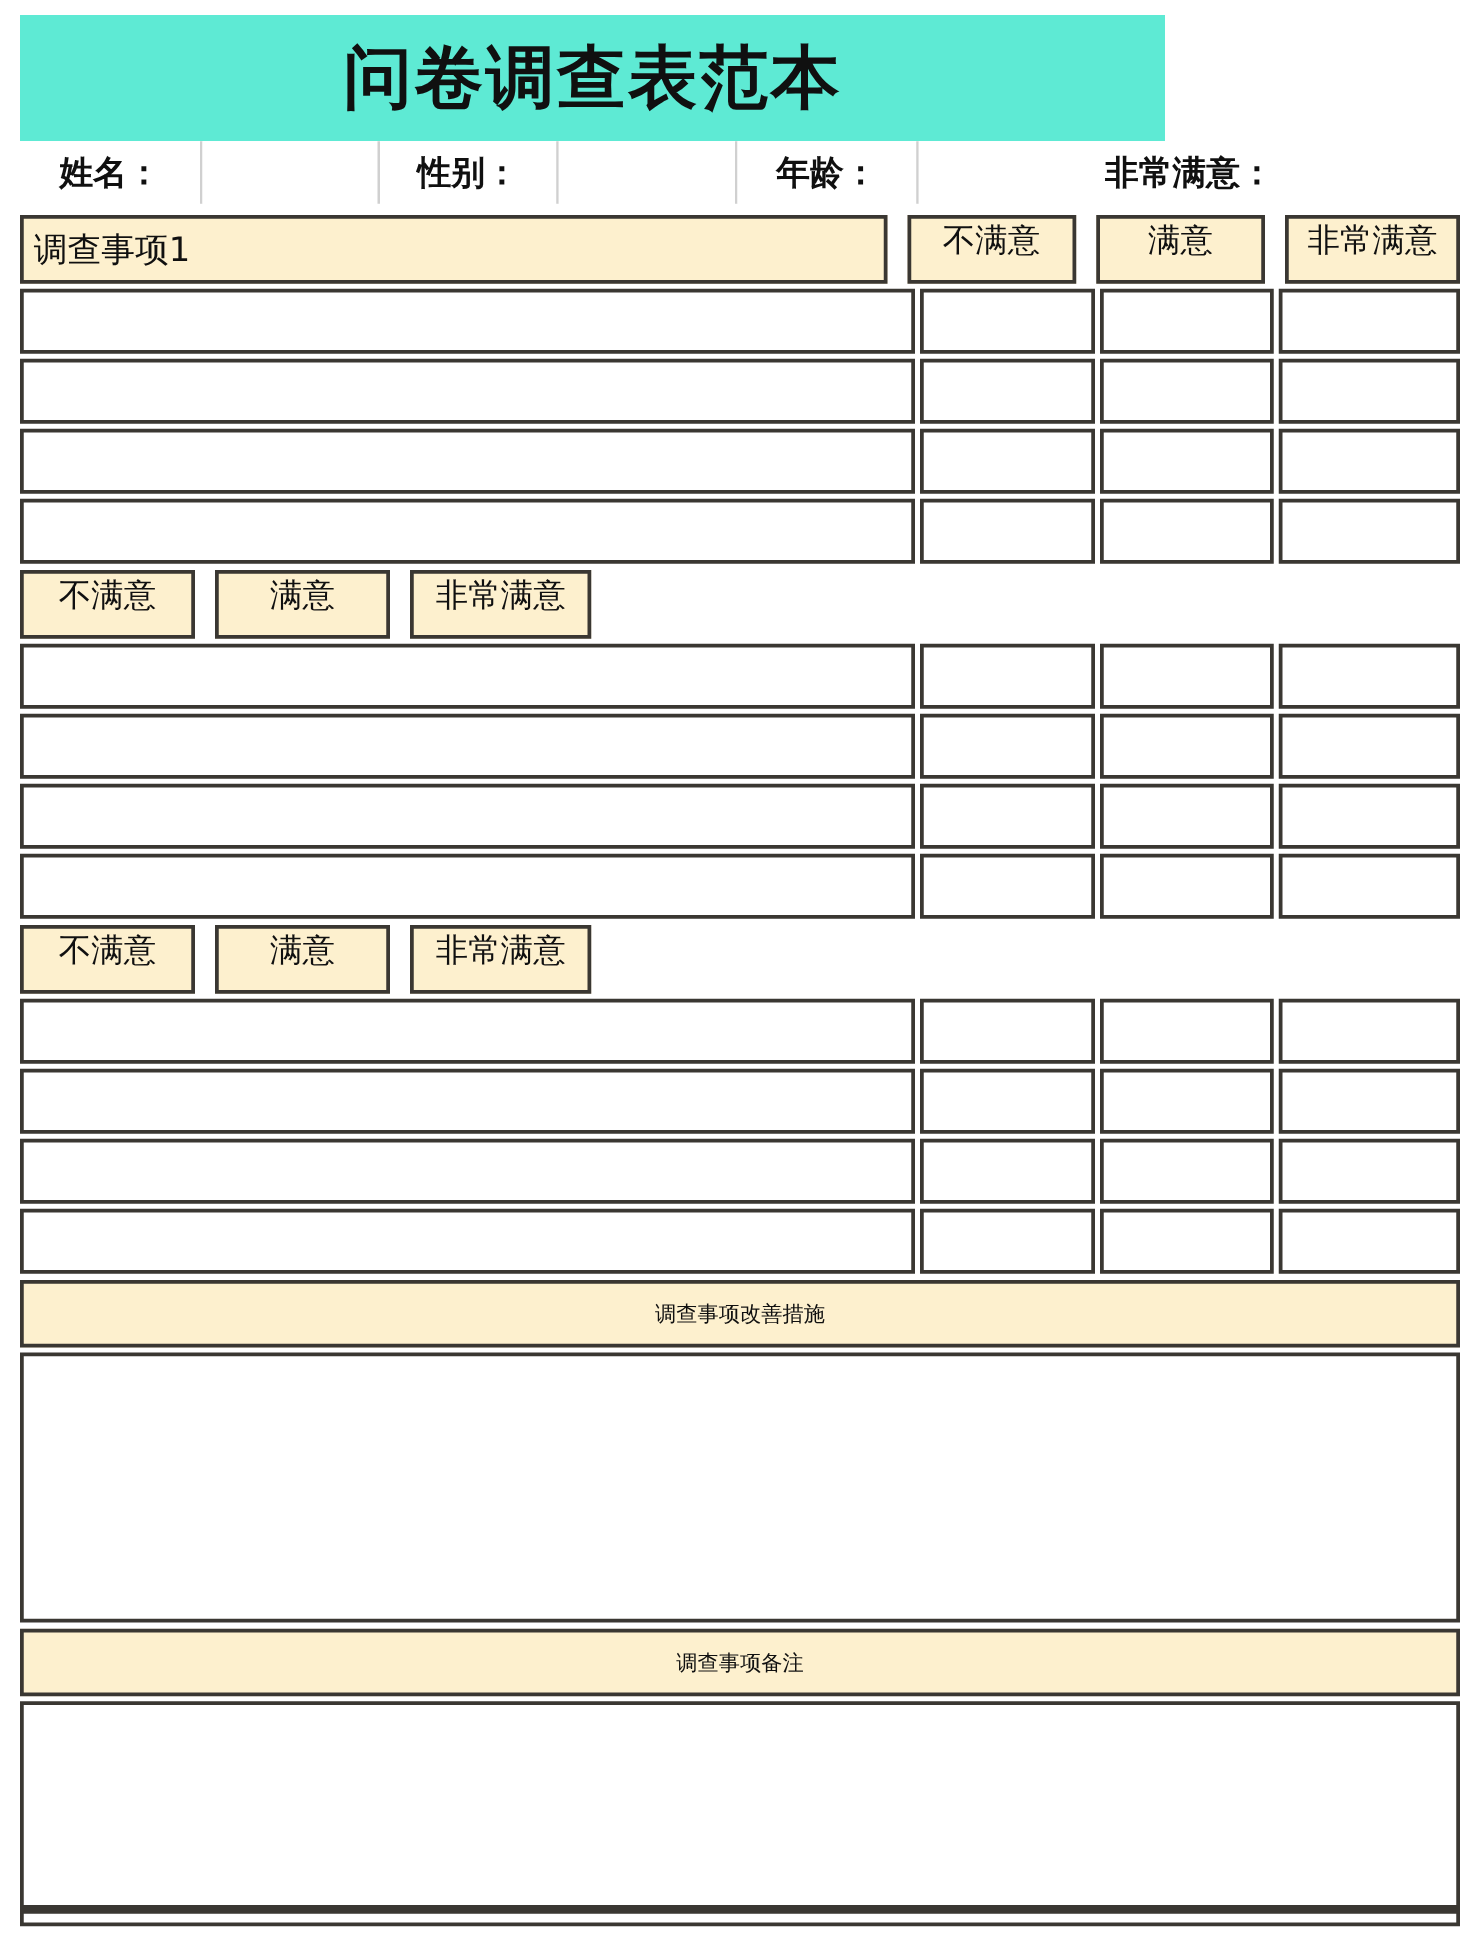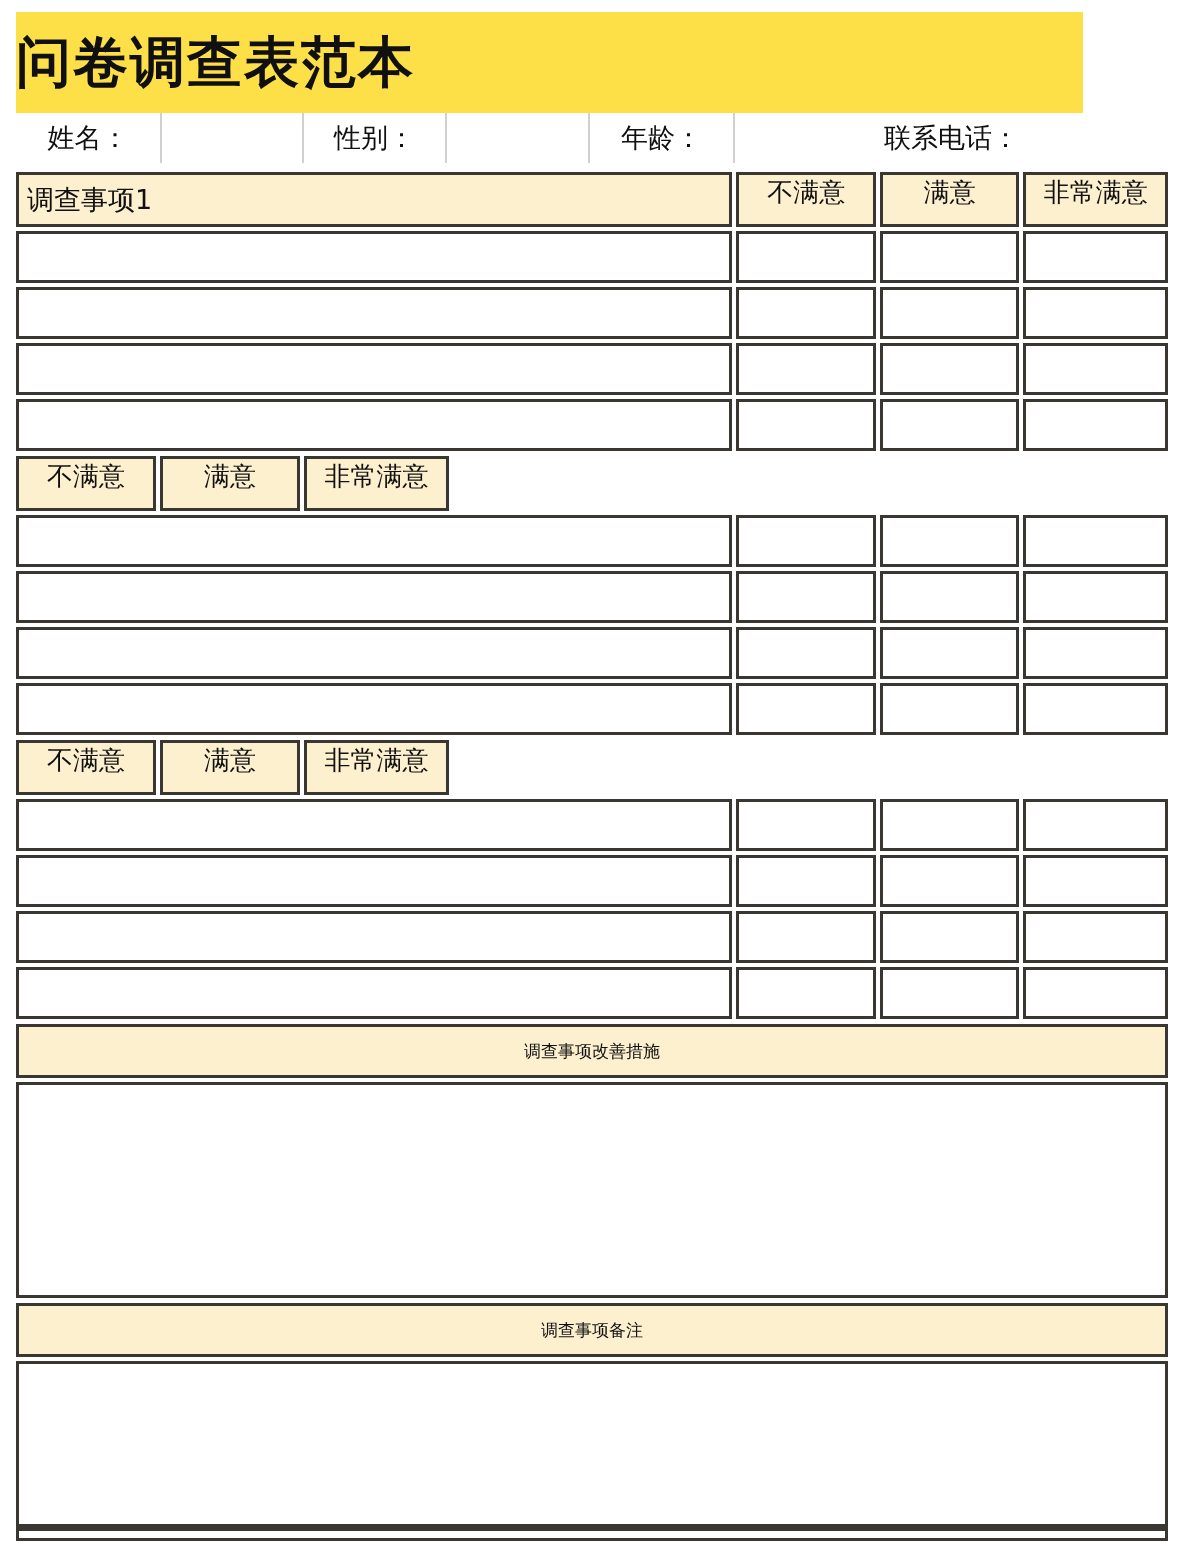--- a/index.html
+++ b/index.html
@@ -15,25 +15,26 @@
     height: 1547px;
     background: #ffffff;
     overflow: hidden;
   }
 
   
   .title-band {
     position: absolute;
     left: 16px;
     top: 12px;
-    width: 1067px;
+    width: 916px;
     height: 101px;
-    background: #fde047;
+    background: #5eead4;
     display: flex;
     align-items: center;
+    justify-content: center;
   }
   .title-text {
     font-size: 55px;
     font-weight: bold;
     color: #101010;
     letter-spacing: 2px;
     line-height: 1;
     font-family: "DejaVu Sans", "Liberation Sans", sans-serif;
   }
 
@@ -50,20 +51,21 @@
   .info-cell {
     height: 50px;
     border-right: 2px solid #d0d0d0;
     display: flex;
     align-items: center;
     background: #ffffff;
   }
   .info-cell:last-child { border-right: none; }
   .info-cell.label {
     justify-content: center;
+    font-weight: bold;
   }
   .info-label-text {
     font-size: 27px;
     color: #101010;
     white-space: nowrap;
   }
   .c-name-lbl   { width: 146px; }
   .c-name-val   { width: 142px; }
   .c-sex-lbl    { width: 143px; }
   .c-sex-val    { width: 143px; }
@@ -101,21 +103,21 @@
   .cell-rate {
     width: 140px;
     margin-right: 4px;
     display: flex;
     align-items: flex-start;
     justify-content: center;
   }
   .cell-rate.wide { width: 145px; margin-right: 0; font-family: Liberation Serif, serif; }
 
   .head-row .cell { background: #FDF0CE; }
-  .head-row { height: 55px; }
+  .head-row { height: 55px; gap: 12px; }
   .head-row .cell { height: 55px; }
   .data-row { height: 52px; }
   .data-row .cell { height: 52px; }
 
   .item-label {
     font-size: 27px;
     color: #101010;
     padding-left: 8px;
     white-space: nowrap;
   }
@@ -180,21 +182,21 @@
     <div class="info-cell label c-sex-lbl">
       <span class="info-label-text">性别：</span>
     </div>
     <div class="info-cell c-sex-val">
       <span class="info-label-text"></span>
     </div>
     <div class="info-cell label c-age-lbl">
       <span class="info-label-text">年龄：</span>
     </div>
     <div class="info-cell label c-phone-lbl">
-      <span class="info-label-text">联系电话：</span>
+      <span class="info-label-text">非常满意：</span>
     </div>
   </div>
 
   <div class="survey">
 
     <div class="sec-block">
       <div class="srow head-row">
         <div class="cell cell-item">
           <span class="item-label">调查事项1</span>
         </div>

